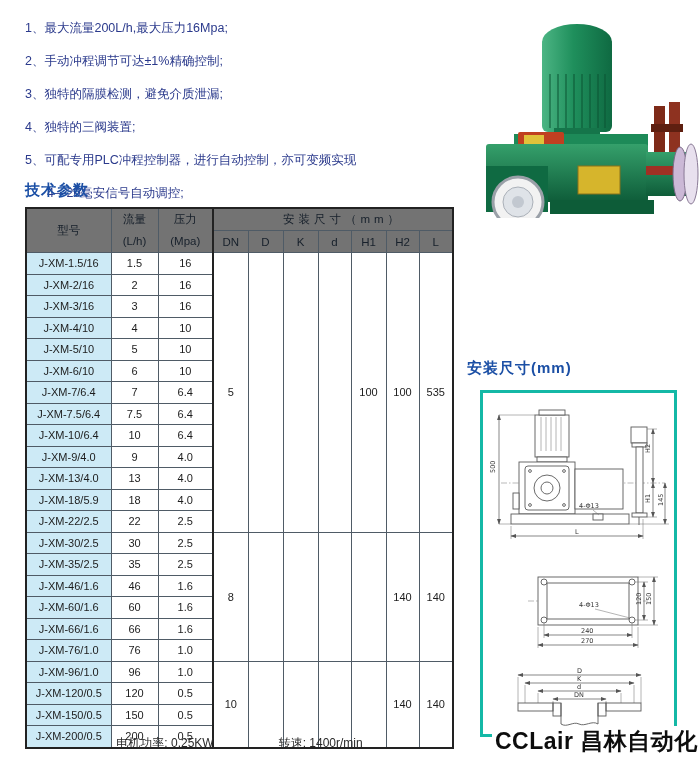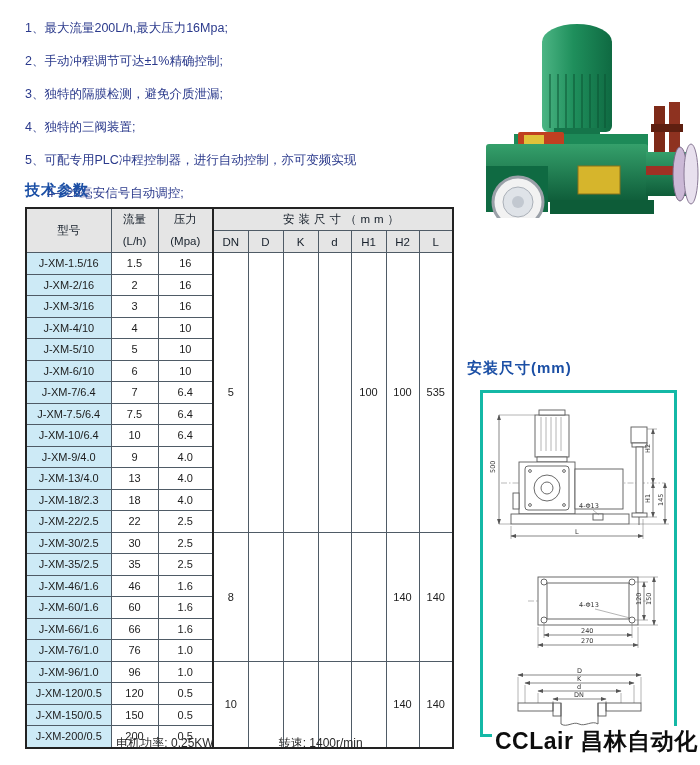--- a/index.html
+++ b/index.html
@@ -13,21 +13,21 @@
   .feature-list{list-style:none;margin:7px 0 0;padding:0;color:#2b3a8c;font-size:12.5px;}
   .feature-list li{line-height:25px;white-space:nowrap;margin-top:8px;}
   .feature-cont{padding-left:22px;}
   
   .tech-title{position:absolute;left:25px;top:181px;}
   .spec-table{
     position:absolute;left:25px;top:207px;width:429px;border-collapse:collapse;
     table-layout:fixed;text-align:center;border:2px solid #222;font-size:11px;color:#1c1c1c;
   }
   .spec-table th,.spec-table td{border:1px solid #4f5b66;padding:0;font-weight:normal;overflow:hidden;}
-  .spec-table thead th{background:#e5e5e5;height:21px;font-size:11.5px;color:#17202b;}
+  .spec-table thead th{background:#737373;height:21px;font-size:11.5px;color:#17202b;}
   .spec-table .install-h{letter-spacing:4px;padding-left:20px;}
   .hdr-2line div{line-height:1.85;}
   .spec-table tbody td{height:20.5px;background:#fff;}
   .model-cell{background:#cdeaf6 !important;}
   .thick-left{border-left:2px solid #222 !important;}
   .spec-table tbody tr:first-child td{border-top:1.5px solid #222;}
   .table-footer{
     position:absolute;left:25px;top:735px;width:429px;display:flex;
     justify-content:center;gap:65px;font-size:12px;color:#2a2a2a;text-align:right;
   }
@@ -208,21 +208,21 @@
         <td class="model-cell">J-XM-9/4.0</td>
         <td>9</td>
         <td>4.0</td>
       </tr>
       <tr>
         <td class="model-cell">J-XM-13/4.0</td>
         <td>13</td>
         <td>4.0</td>
       </tr>
       <tr>
-        <td class="model-cell">J-XM-18/2.3</td>
+        <td class="model-cell">J-XM-18/5.9</td>
         <td>18</td>
         <td>4.0</td>
       </tr>
       <tr>
         <td class="model-cell">J-XM-22/2.5</td>
         <td>22</td>
         <td>2.5</td>
       </tr>
       <tr>
         <td class="model-cell">J-XM-30/2.5</td>

